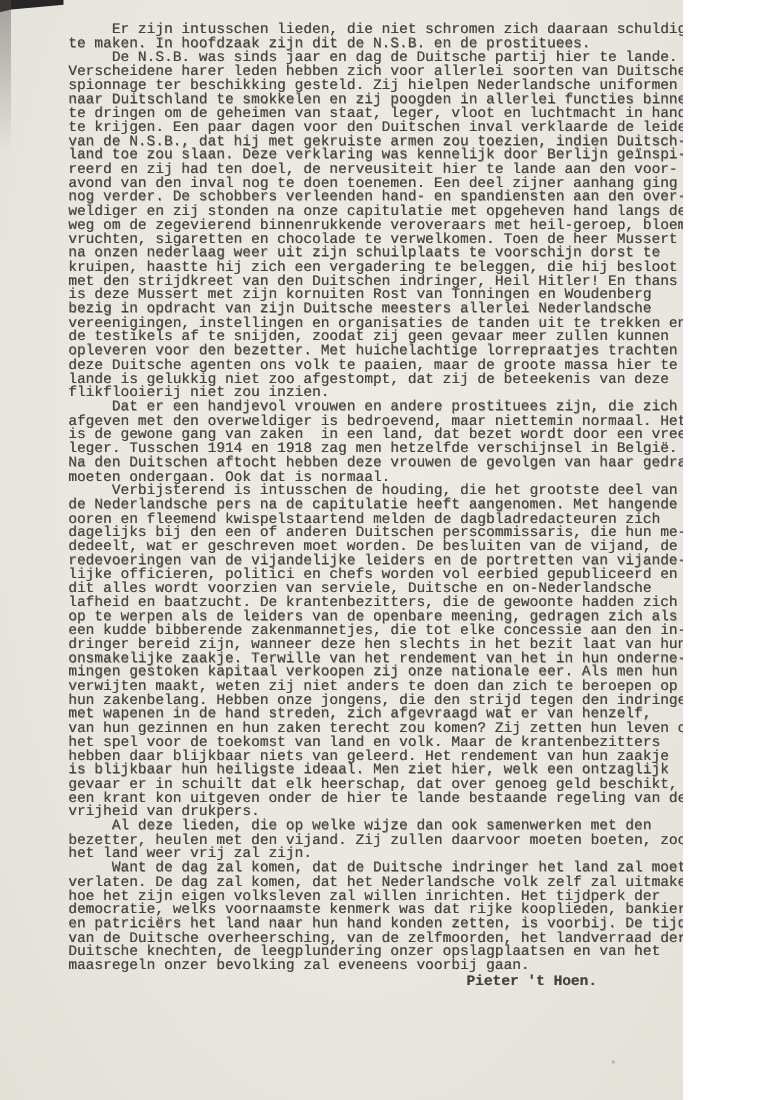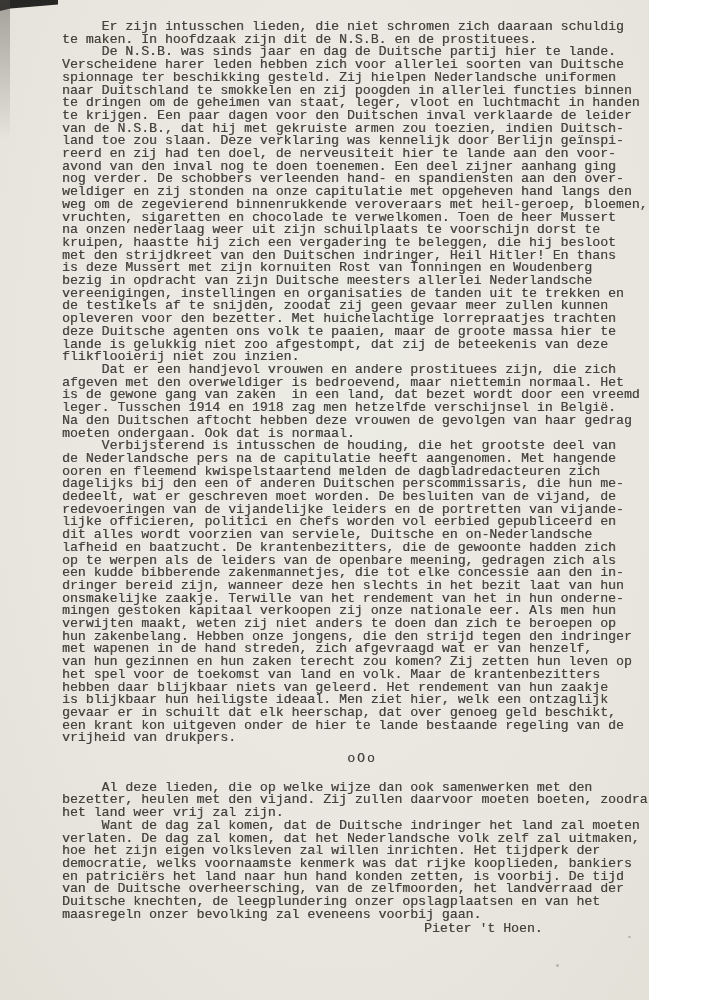--- a/index.html
+++ b/index.html
@@ -7,25 +7,26 @@
     padding: 0;
   }
   body {
     width: 703px;
     height: 1000px;
     overflow: hidden;
     font-family: "Liberation Mono", "DejaVu Sans Mono", monospace;
   }
   .page {
     position: relative;
-    width: 649px;
+    width: 597px;
     height: 1000px;
     background:
       radial-gradient(ellipse at 52% 38%, #edece4 0%, #e9e7df 55%, #e2e0d7 100%);
     overflow: hidden;
+    padding-left: 24px;
   }
   
   .corner-dark {
     position: absolute;
     top: 0;
     left: 0;
     width: 58px;
     height: 11px;
     background: #262624;
     clip-path: polygon(0 0, 100% 0, 100% 40%, 18% 78%, 0 100%);
@@ -66,20 +67,21 @@
     white-space: pre;
     text-align: center;
     margin-top: 8px;
     margin-bottom: 16px;
     letter-spacing: 2px;
   }
   .signature {
     white-space: pre;
     padding-left: 362px;
     margin-top: 1px;
+    font-weight: bold;
   }
 </style>
 </head>
 <body>
 
 <div class="page">
 
   <div class="corner-dark"></div>
   <div class="edge-left"></div>
   <div class="speckle sp1"></div>
@@ -139,21 +141,20 @@
 hun zakenbelang. Hebben onze jongens, die den strijd tegen den indringer
 met wapenen in de hand streden, zich afgevraagd wat er van henzelf,
 van hun gezinnen en hun zaken terecht zou komen? Zij zetten hun leven op
 het spel voor de toekomst van land en volk. Maar de krantenbezitters
 hebben daar blijkbaar niets van geleerd. Het rendement van hun zaakje
 is blijkbaar hun heiligste ideaal. Men ziet hier, welk een ontzaglijk
 gevaar er in schuilt dat elk heerschap, dat over genoeg geld beschikt,
 een krant kon uitgeven onder de hier te lande bestaande regeling van de
 vrijheid van drukpers.</div>
 
-    <div class="divider">oOo</div>
 
     <div class="para">     Al deze lieden, die op welke wijze dan ook samenwerken met den
 bezetter, heulen met den vijand. Zij zullen daarvoor moeten boeten, zoodra
 het land weer vrij zal zijn.</div>
     <div class="para">     Want de dag zal komen, dat de Duitsche indringer het land zal moeten
 verlaten. De dag zal komen, dat het Nederlandsche volk zelf zal uitmaken,
 hoe het zijn eigen volksleven zal willen inrichten. Het tijdperk der
 democratie, welks voornaamste kenmerk was dat rijke kooplieden, bankiers
 en patriciërs het land naar hun hand konden zetten, is voorbij. De tijd
 van de Duitsche overheersching, van de zelfmoorden, het landverraad der

